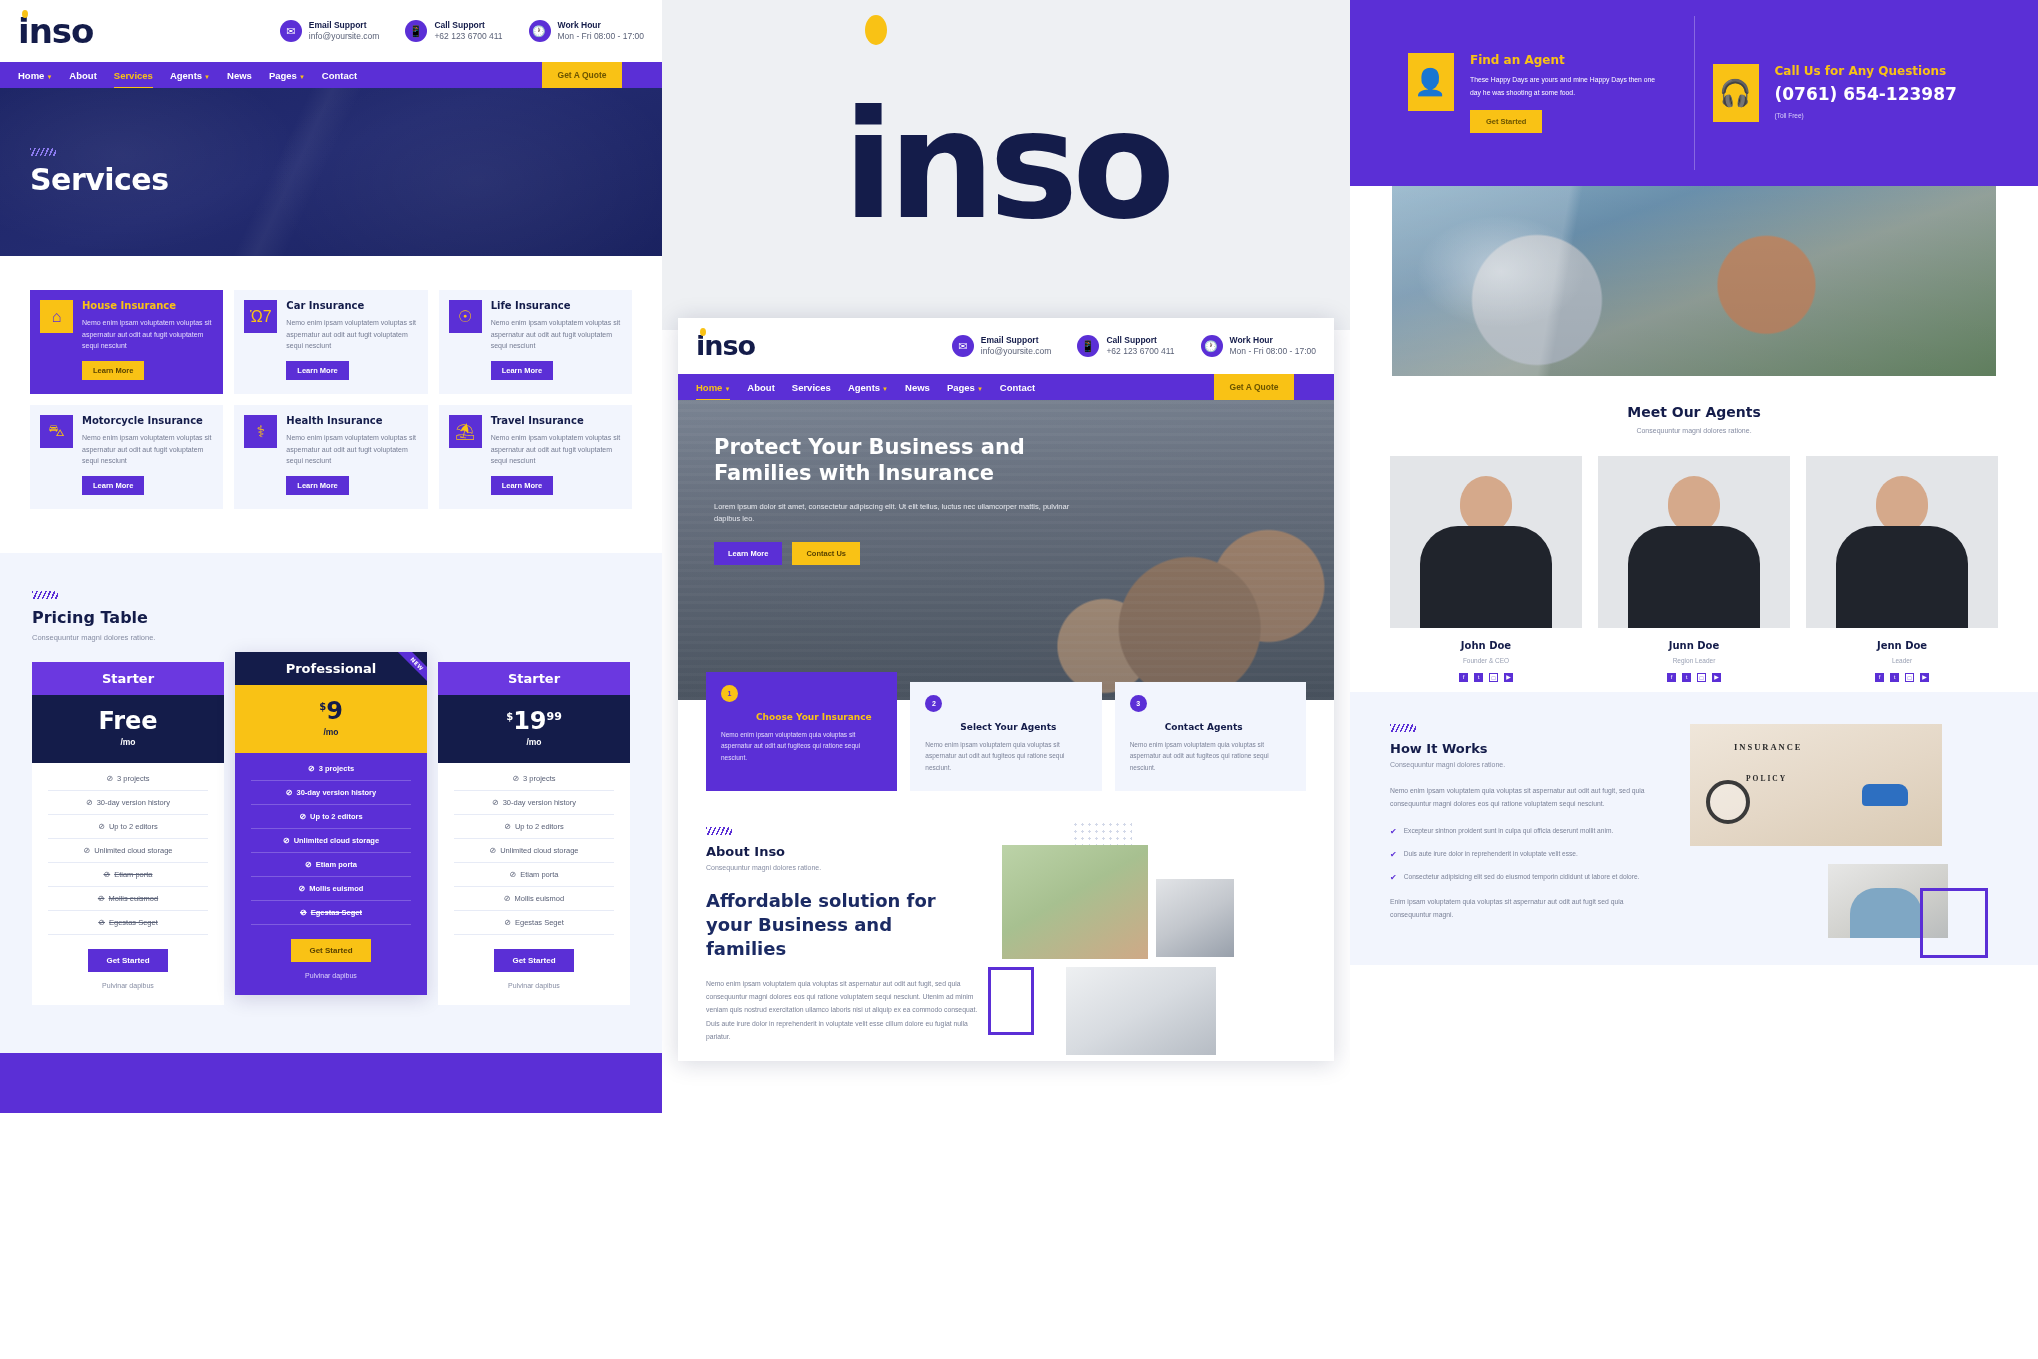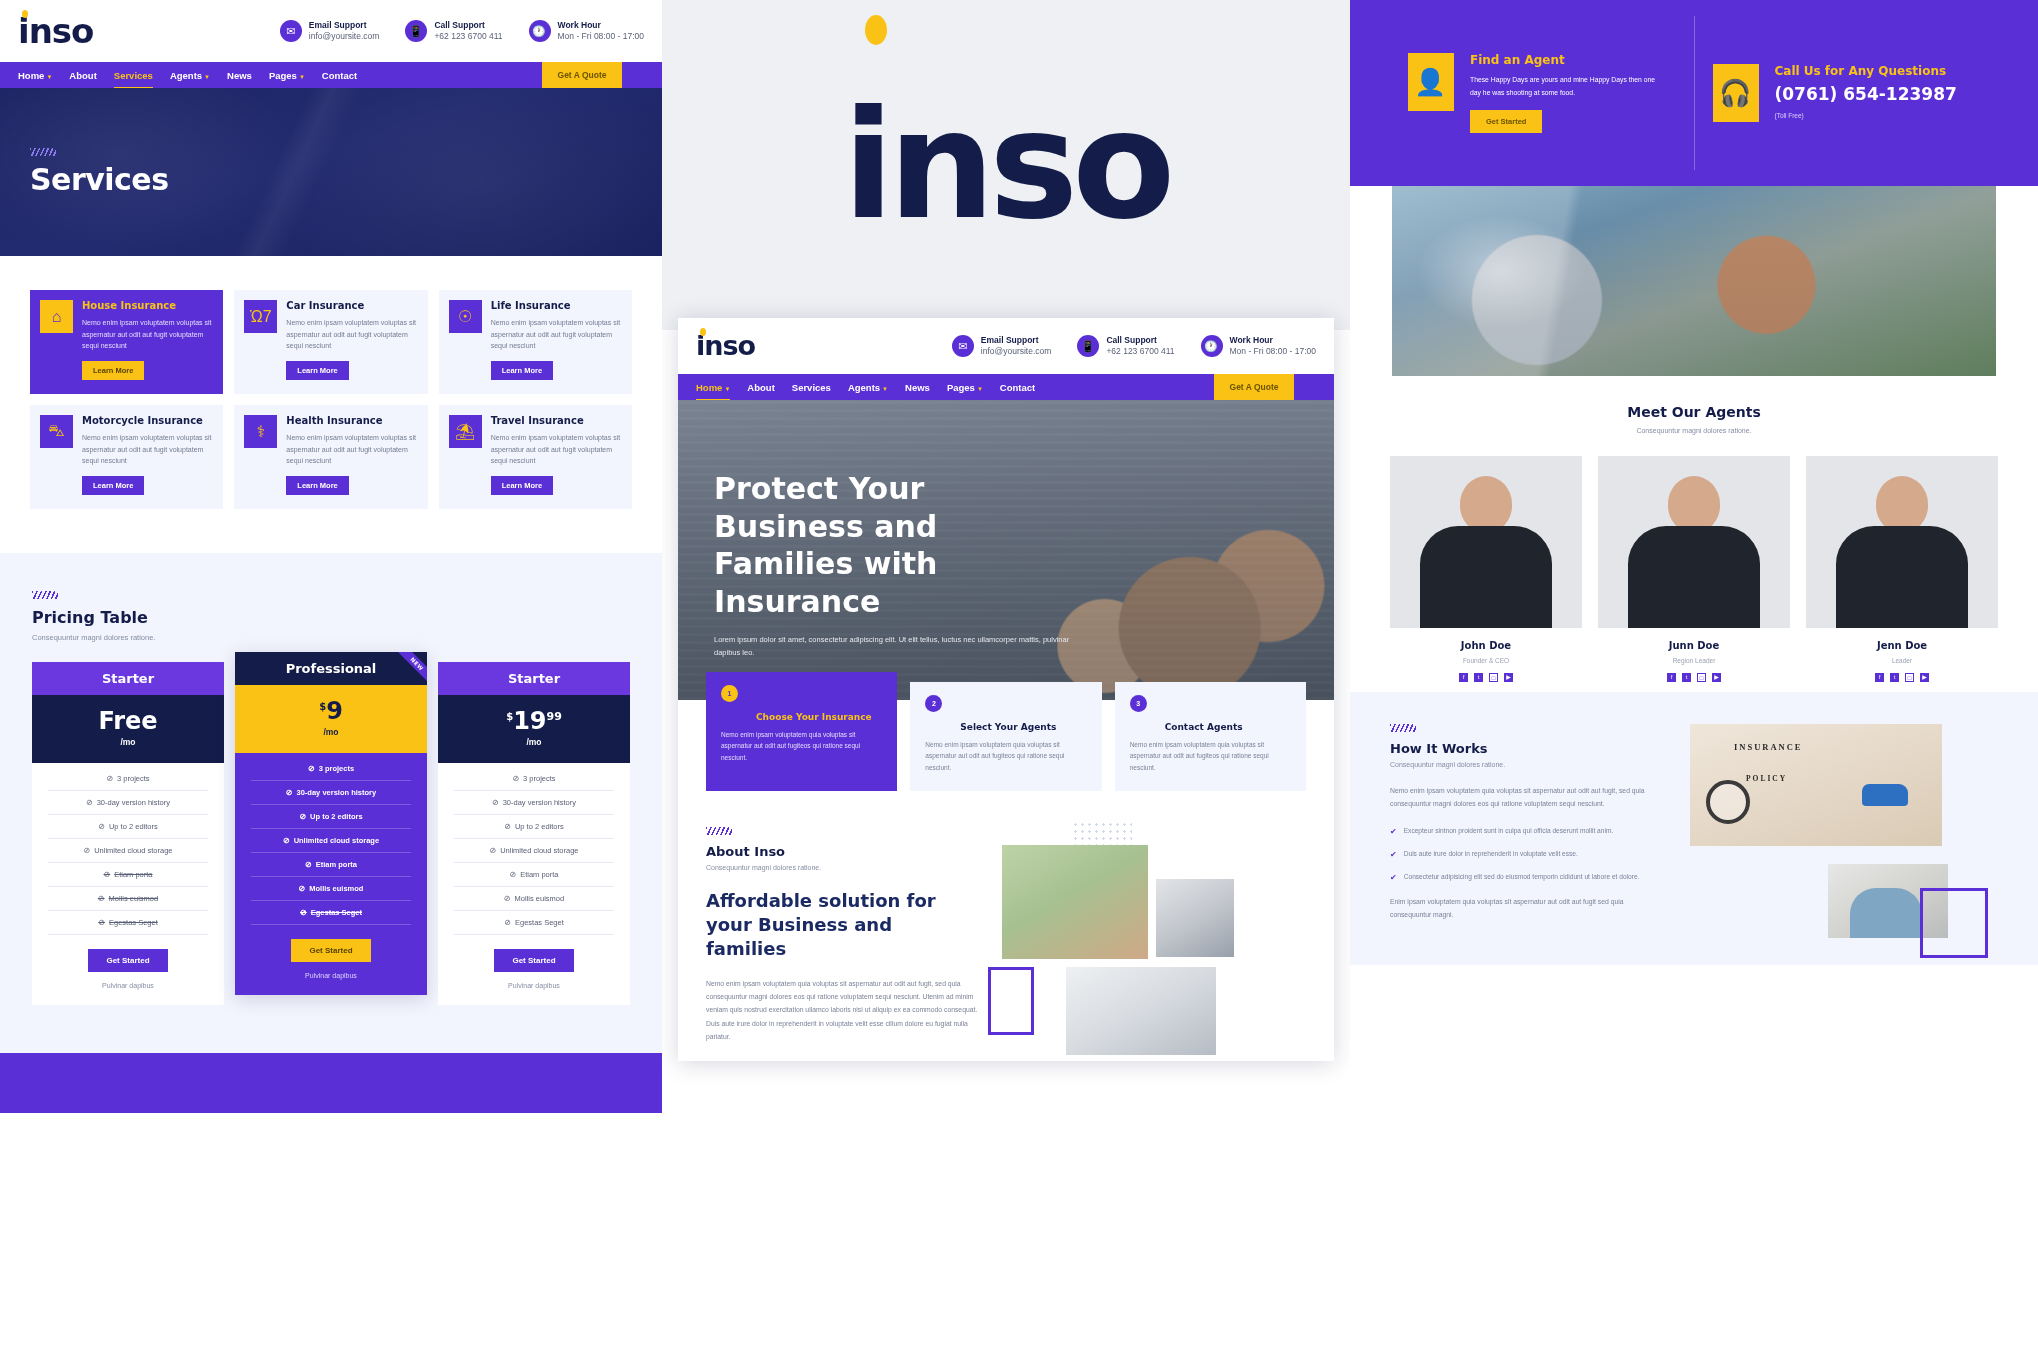--- a/index.html
+++ b/index.html
@@ -159,21 +159,21 @@
   .mid-hero::before{
     content:""; position:absolute; inset:0;
     background:
       linear-gradient(to bottom, rgba(40,45,60,.20), rgba(40,45,60,.42)),
       repeating-linear-gradient(0deg, rgba(255,255,255,.05) 0 3px, transparent 3px 8px),
       radial-gradient(circle at 78% 76%, #b5906f 0 70px, transparent 72px),
       radial-gradient(circle at 90% 62%, #c9a07c 0 55px, transparent 57px),
       radial-gradient(circle at 65% 82%, #d8b48f 0 46px, transparent 48px);
   }
   .mid-hero-inner { position:relative; padding: 34px 0 0 36px; max-width: 400px; }
-  .mh-title { color:#fff; font-size:30px; font-weight:700; line-height:1.25; font-family:"DejaVu Sans",sans-serif;margin-top:36px; }
+  .mh-title { color:#fff; font-size:21px; font-weight:700; line-height:1.25; font-family:"DejaVu Sans",sans-serif; }
   .mh-desc { color:#e6e8ee; font-size:7.5px; line-height:1.7; margin-top: 14px; max-width: 360px; }
   .mh-btns { margin-top: 16px; display:flex; gap: 10px; }
   .mh-btns .b1 { background:#5b2fd6; color:#fff; font-size:7.5px; font-weight:600; padding:7px 14px; border:none; cursor:pointer; }
   .mh-btns .b2 { background:#f9c215; color:#5a4300; font-size:7.5px; font-weight:600; padding:7px 14px; border:none; cursor:pointer; }
 
   .steps { display:flex; gap: 13px; padding: 0 28px; margin-top: -18px; position:relative; }
   .step { flex:1; background:#f2f5fd; padding: 13px 15px 18px; }
   .step.hi { background:#5b2fd6; margin-top:-10px; }
   .step-num {
     width: 17px; height:17px; border-radius:50%; background:#5b2fd6; color:#fff;

